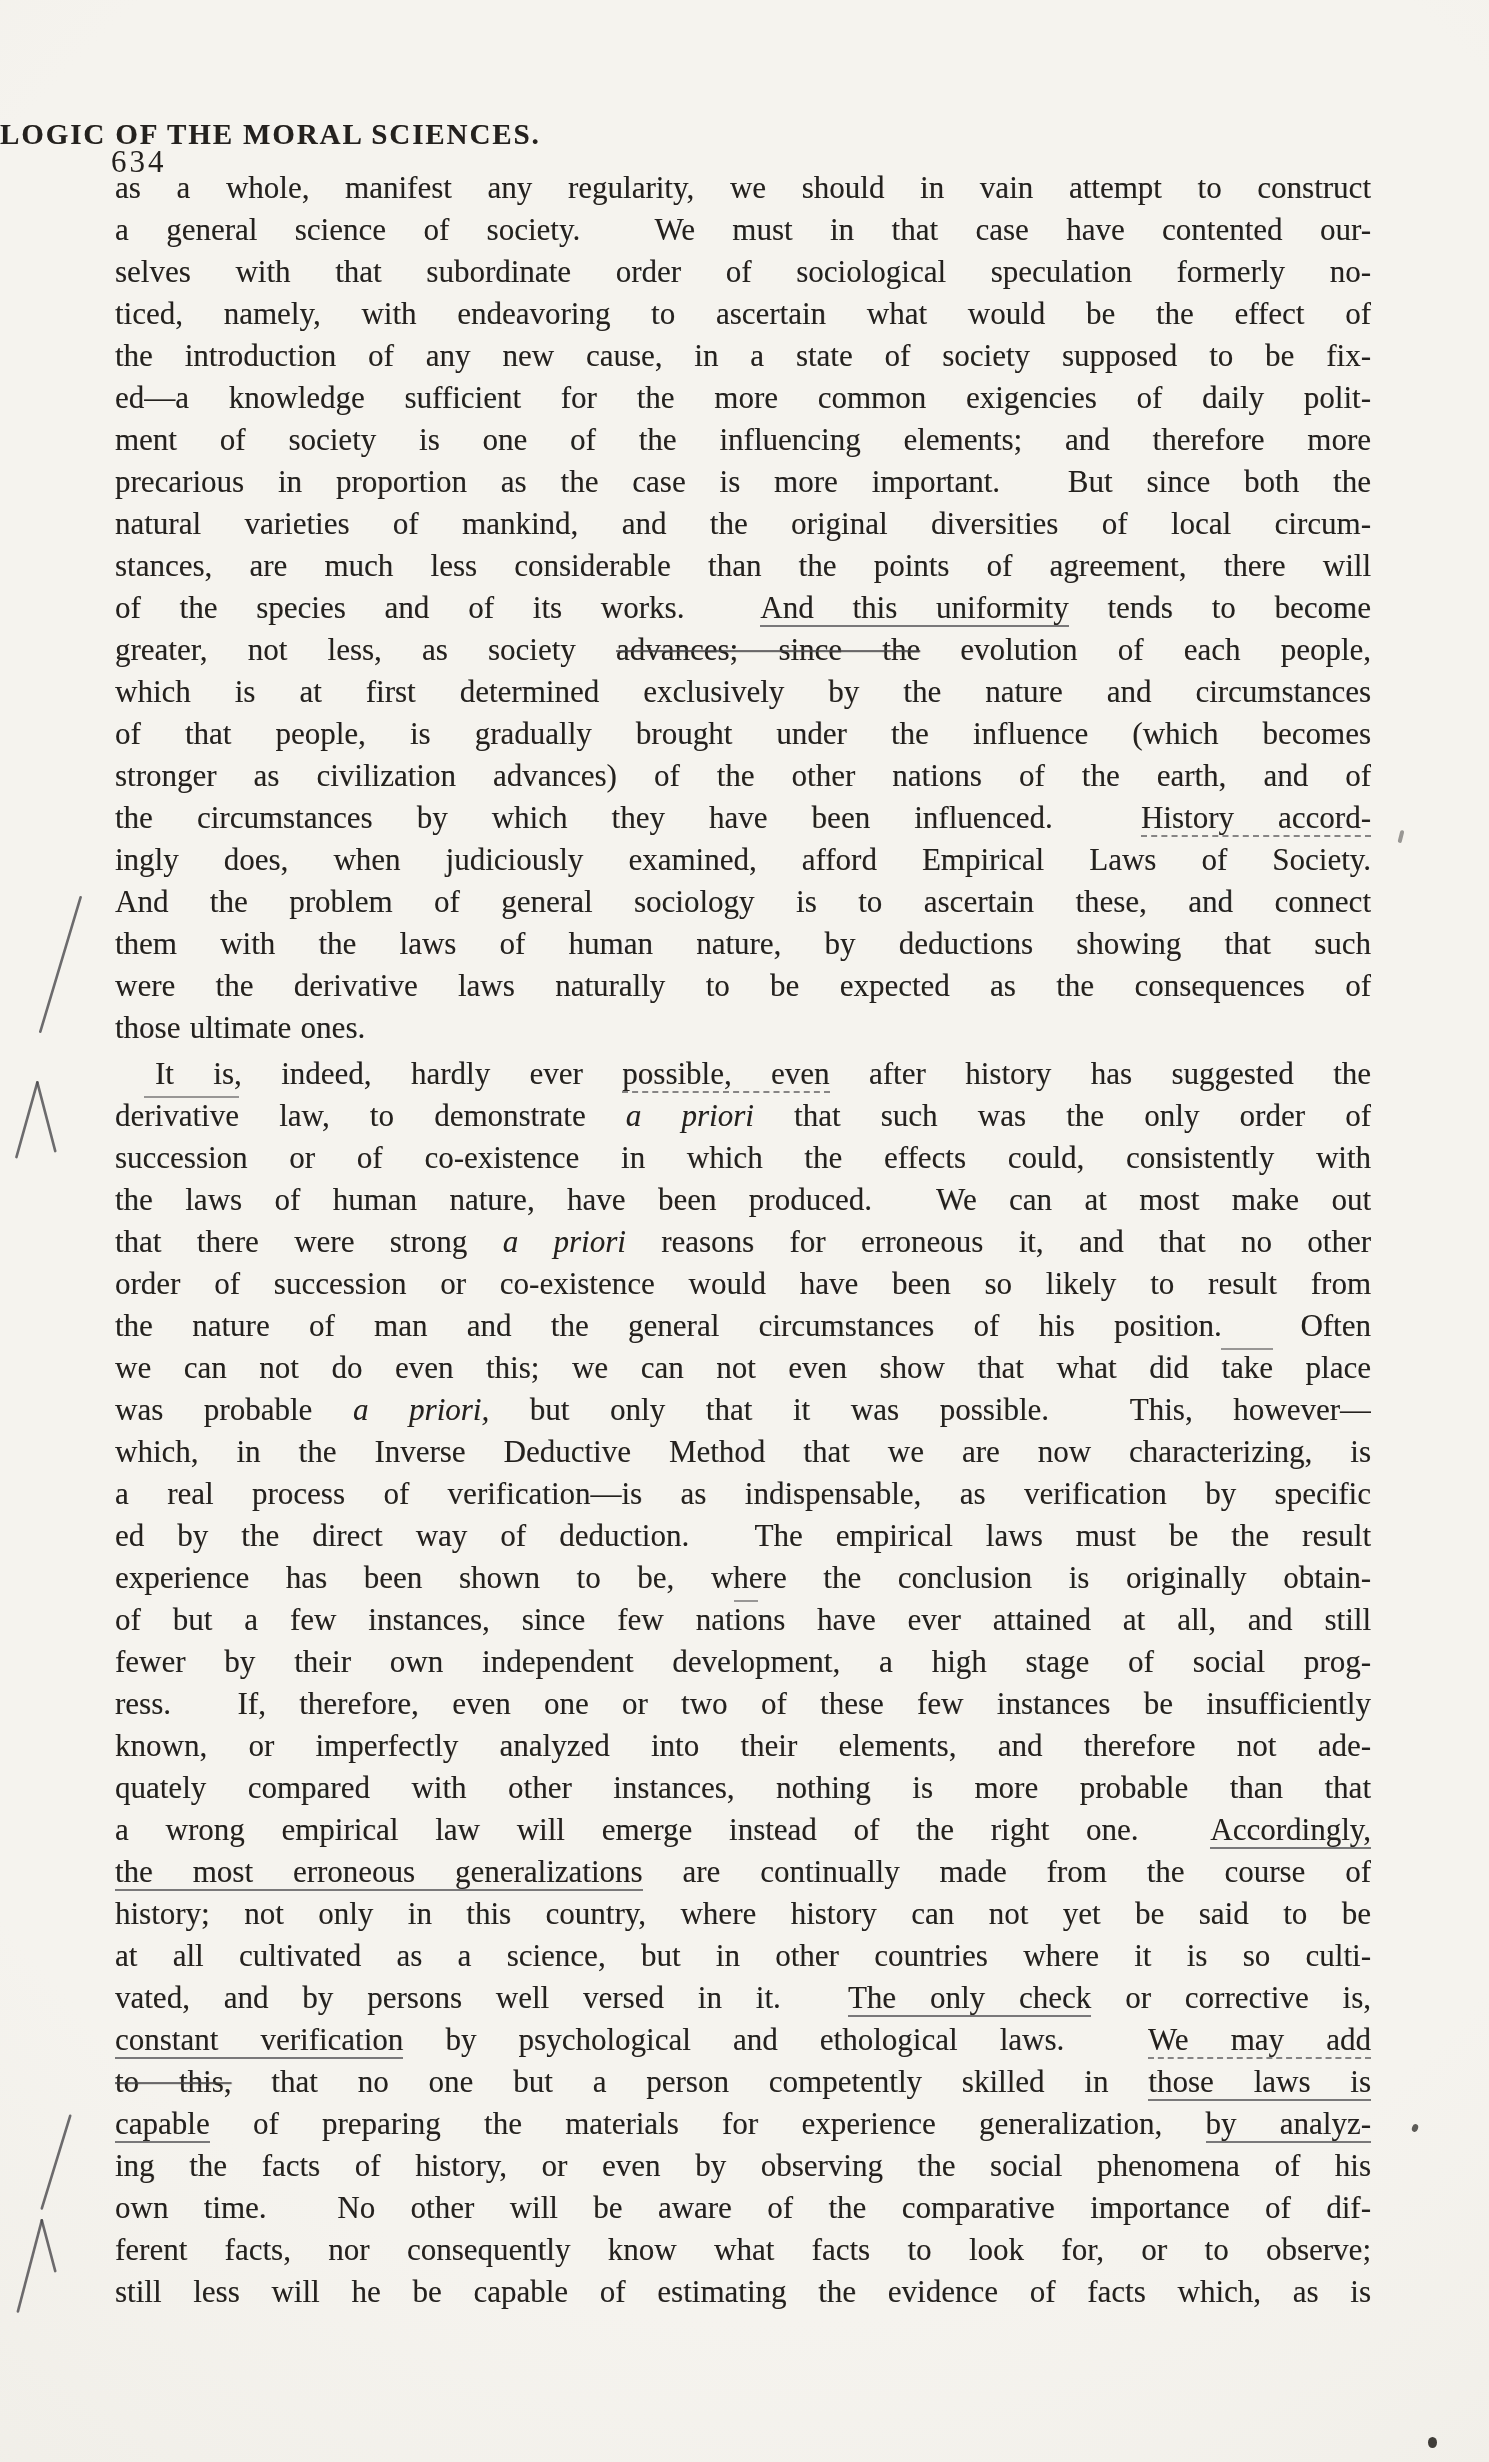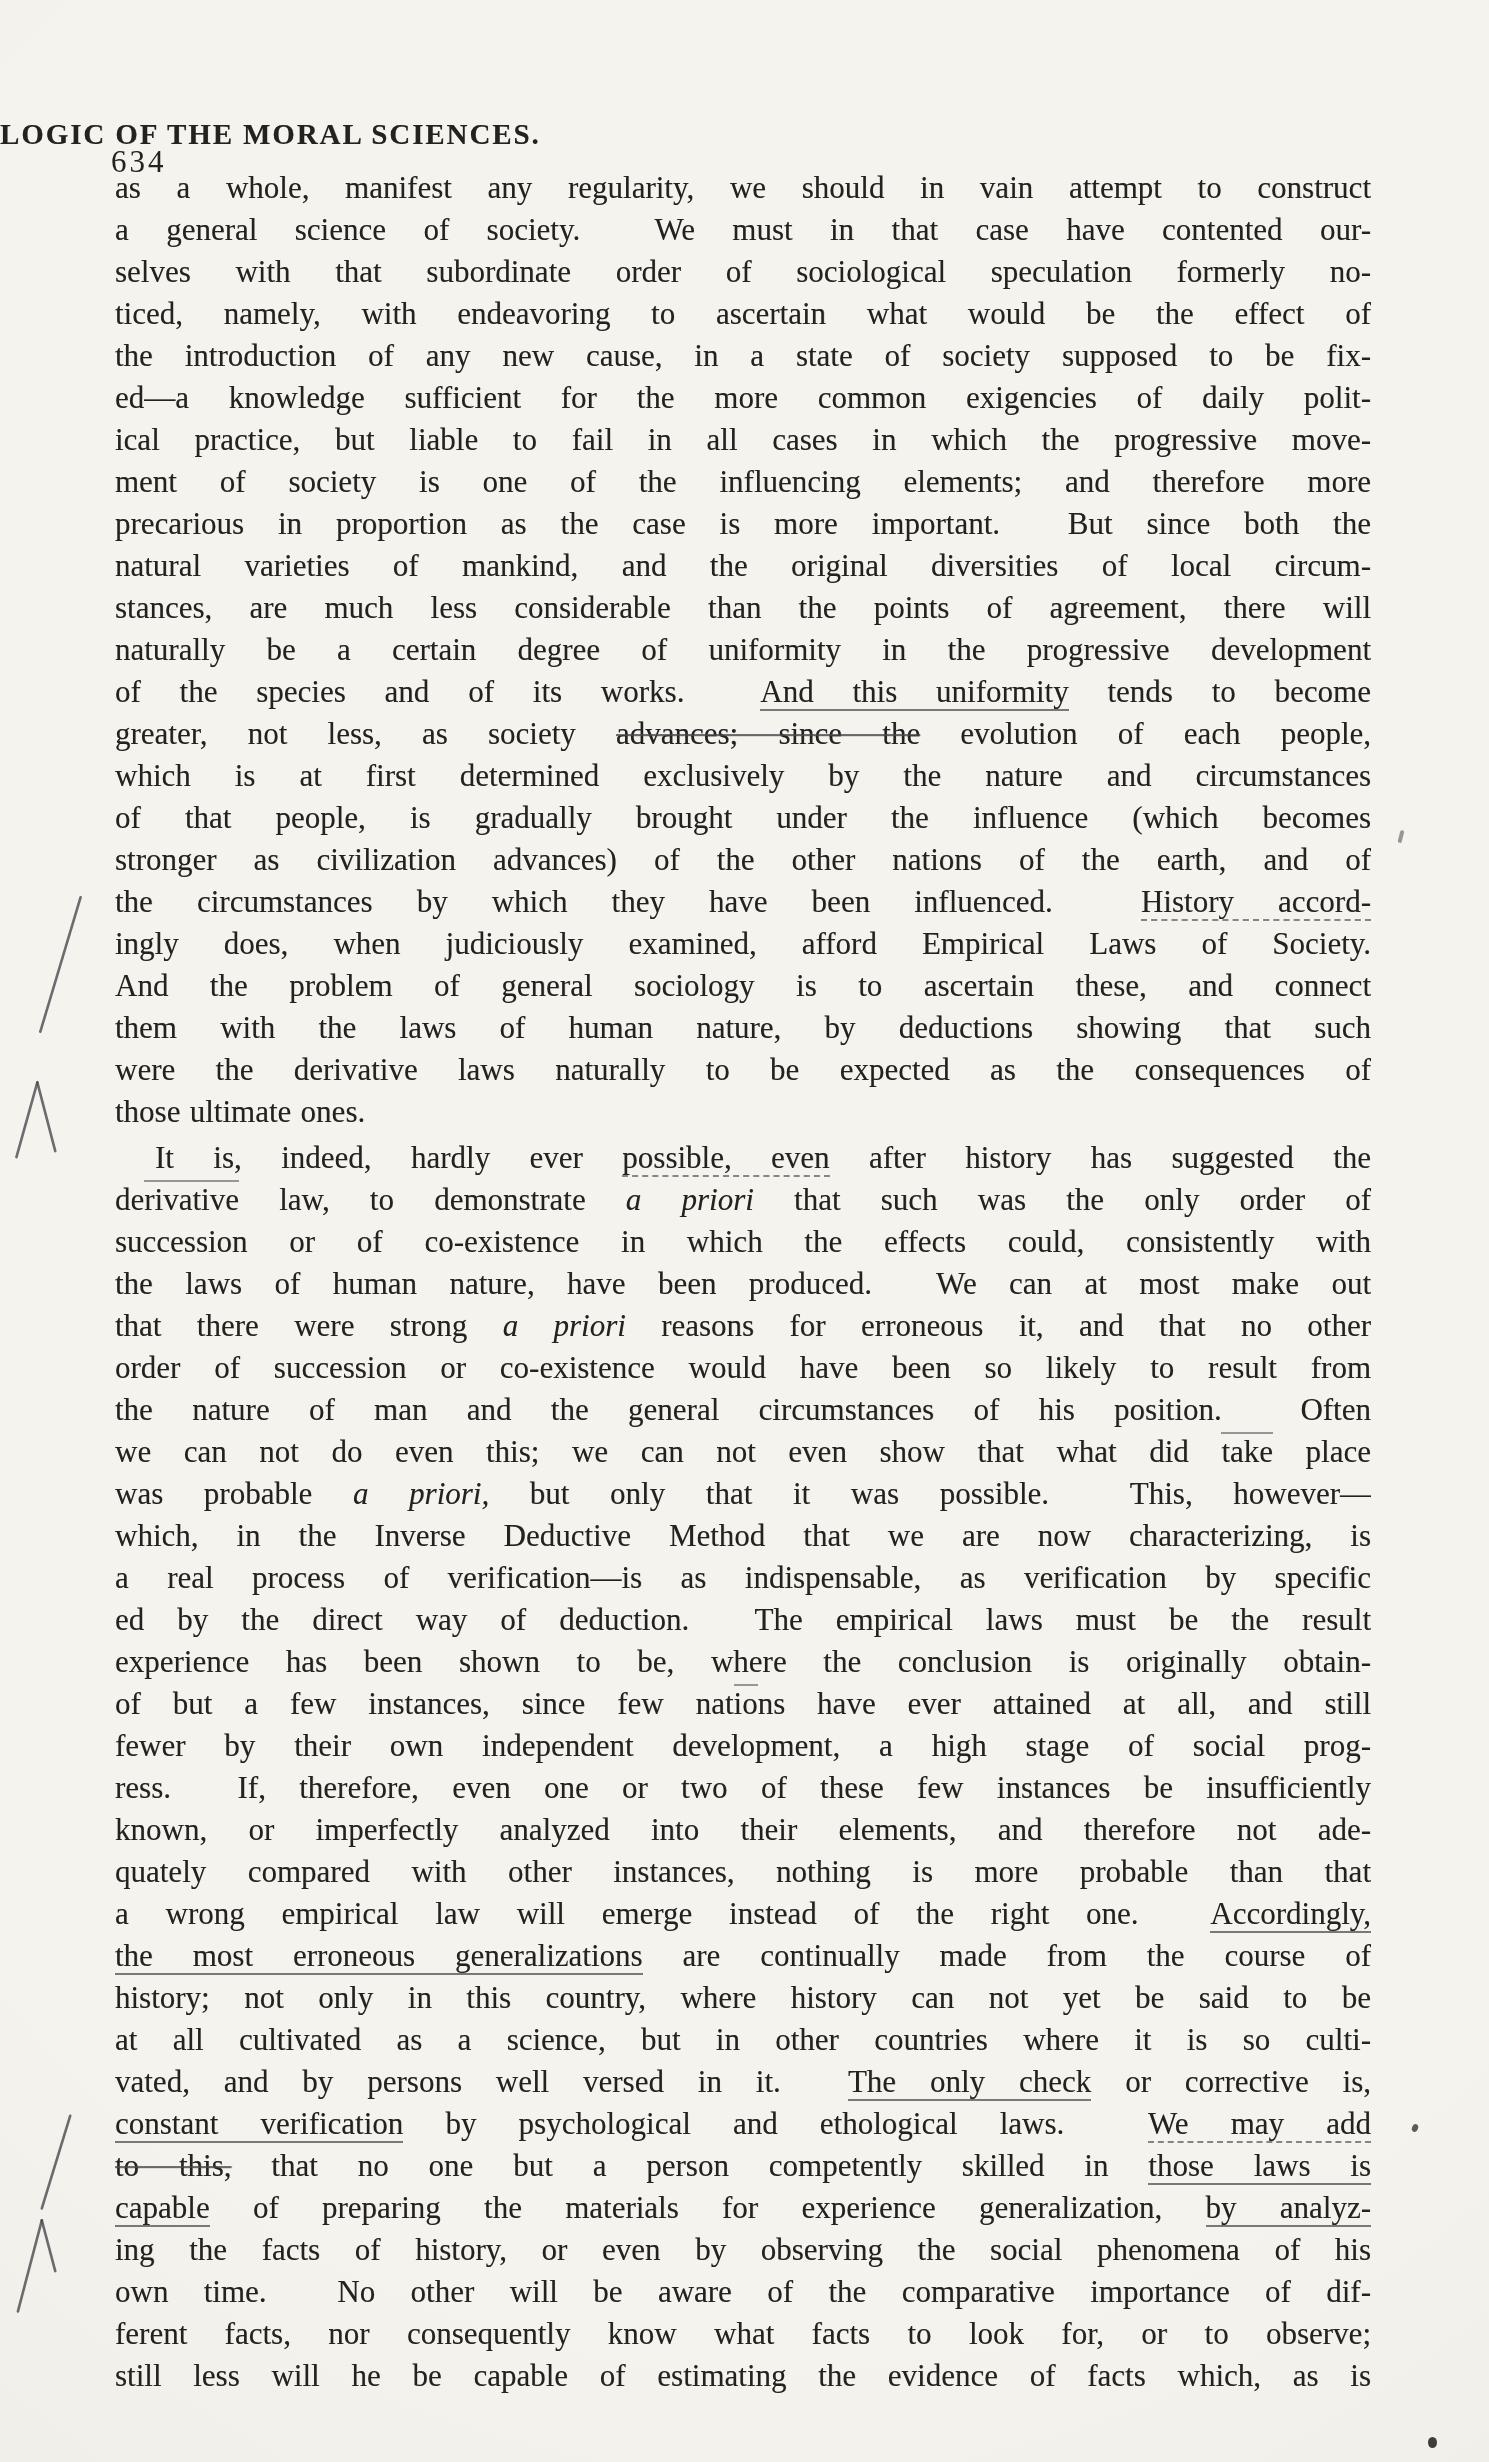--- a/index.html
+++ b/index.html
@@ -74,26 +74,24 @@
   </header>
 
   <main class="text-block">
       <div class="paragraph">
         <div class="line"><span>as a whole, manifest any regularity, we should in vain attempt to construct</span></div>
         <div class="line"><span>a general science of society.&nbsp; We must in that case have contented our-</span></div>
         <div class="line"><span>selves with that subordinate order of sociological speculation formerly no-</span></div>
         <div class="line"><span>ticed, namely, with endeavoring to ascertain what would be the effect of</span></div>
         <div class="line"><span>the introduction of any new cause, in a state of society supposed to be fix-</span></div>
         <div class="line"><span>ed—a knowledge sufficient for the more common exigencies of daily polit-</span></div>
-        <div class="line"><span>ical practice, but liable to fail in all cases in which the progressive move-</span></div>
         <div class="line"><span>ment of society is one of the influencing elements; and therefore more</span></div>
         <div class="line"><span>precarious in proportion as the case is more important.&nbsp; But since both the</span></div>
         <div class="line"><span>natural varieties of mankind, and the original diversities of local circum-</span></div>
         <div class="line"><span>stances, are much less considerable than the points of agreement, there will</span></div>
-        <div class="line"><span>naturally be a certain degree of uniformity in the progressive development</span></div>
         <div class="line"><span>of the species and of its works.&nbsp; </span><span class="st-underline">And this uniformity</span><span> tends to become</span></div>
         <div class="line"><span>greater, not less, as society </span><span class="st-strike">advances; since the</span><span> evolution of each people,</span></div>
         <div class="line"><span>which is at first determined exclusively by the nature and circumstances</span></div>
         <div class="line"><span>of that people, is gradually brought under the influence (which becomes</span></div>
         <div class="line"><span>stronger as civilization advances) of the other nations of the earth, and of</span></div>
         <div class="line"><span>the circumstances by which they have been influenced.&nbsp; </span><span class="st-underline-dashed">History accord-</span></div>
         <div class="line"><span>ingly does, when judiciously examined, afford Empirical Laws of Society.</span></div>
         <div class="line"><span>And the problem of general sociology is to ascertain these, and connect</span></div>
         <div class="line"><span>them with the laws of human nature, by deductions showing that such</span></div>
         <div class="line"><span>were the derivative laws naturally to be expected as the consequences of</span></div>

